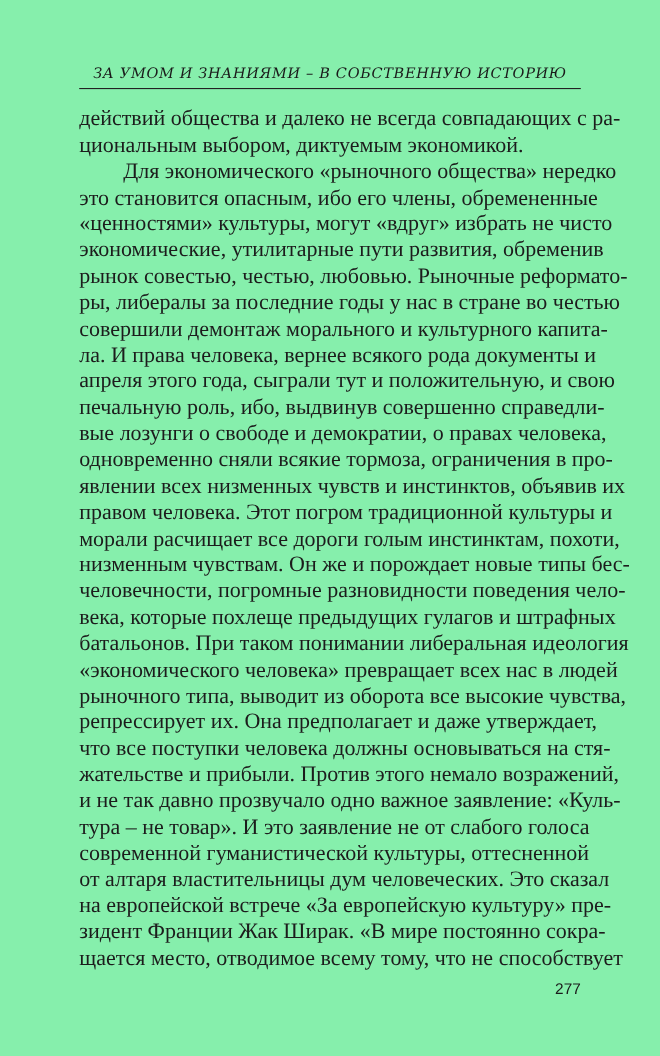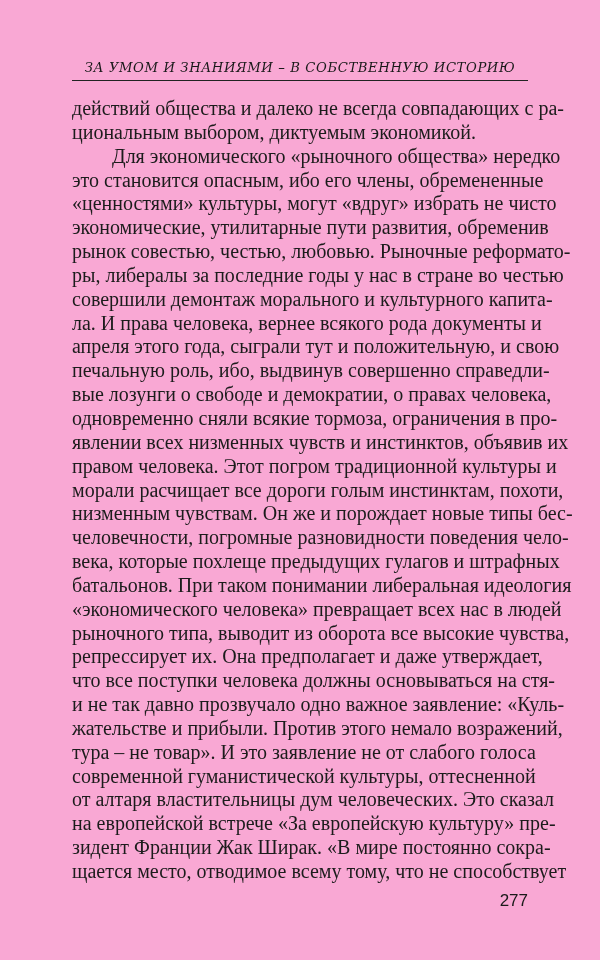--- a/index.html
+++ b/index.html
@@ -11,21 +11,21 @@
       width: 600px;
       height: 960px;
       position: relative;
       overflow: hidden;
       color: #1a1a1a;
     }
     .page {
       position: absolute;
       left: 0; top: 0;
       width: 600px; height: 960px;
-      background: #f9a8d4;
+      background: #86efac;
     }
     .running-head {
       position: absolute;
       left: 72px;
       top: 58px;
       width: 456px;
       height: 22px;
       border-bottom: 1.5px solid #222;
       text-align: center;
     }
@@ -63,21 +63,21 @@
     .line.indent {
       padding-left: 40px;
     }
     .folio {
       position: absolute;
       left: 480px;
       top: 891px;
       width: 48px;
       text-align: right;
       font-family: "Liberation Sans", sans-serif;
-      font-size: 17px;
+      font-size: 14px;
       color: #1a1a1a;
     }
   </style>
 </head>
 <body>
 
 <div class="page">
   <div class="running-head">
     <span class="running-head-text">ЗА УМОМ И ЗНАНИЯМИ – В СОБСТВЕННУЮ ИСТОРИЮ</span>
   </div>
@@ -101,22 +101,22 @@
     <span class="line">правом человека. Этот погром традиционной культуры и</span>
     <span class="line">морали расчищает все дороги голым инстинктам, похоти,</span>
     <span class="line">низменным чувствам. Он же и порождает новые типы бес-</span>
     <span class="line">человечности, погромные разновидности поведения чело-</span>
     <span class="line">века, которые похлеще предыдущих гулагов и штрафных</span>
     <span class="line">батальонов. При таком понимании либеральная идеология</span>
     <span class="line">«экономического человека» превращает всех нас в людей</span>
     <span class="line">рыночного типа, выводит из оборота все высокие чувства,</span>
     <span class="line">репрессирует их. Она предполагает и даже утверждает,</span>
     <span class="line">что все поступки человека должны основываться на стя-</span>
+    <span class="line">жательстве и прибыли. Против этого немало возражений,</span>
     <span class="line">и не так давно прозвучало одно важное заявление: «Куль-</span>
-    <span class="line">жательстве и прибыли. Против этого немало возражений,</span>
     <span class="line">тура – не товар». И это заявление не от слабого голоса</span>
     <span class="line">современной гуманистической культуры, оттесненной</span>
     <span class="line">от алтаря властительницы дум человеческих. Это сказал</span>
     <span class="line">на европейской встрече «За европейскую культуру» пре-</span>
     <span class="line">зидент Франции Жак Ширак. «В мире постоянно сокра-</span>
     <span class="line">щается место, отводимое всему тому, что не способствует</span>
   </div>
 
   <div class="folio">277</div>
 </div>

